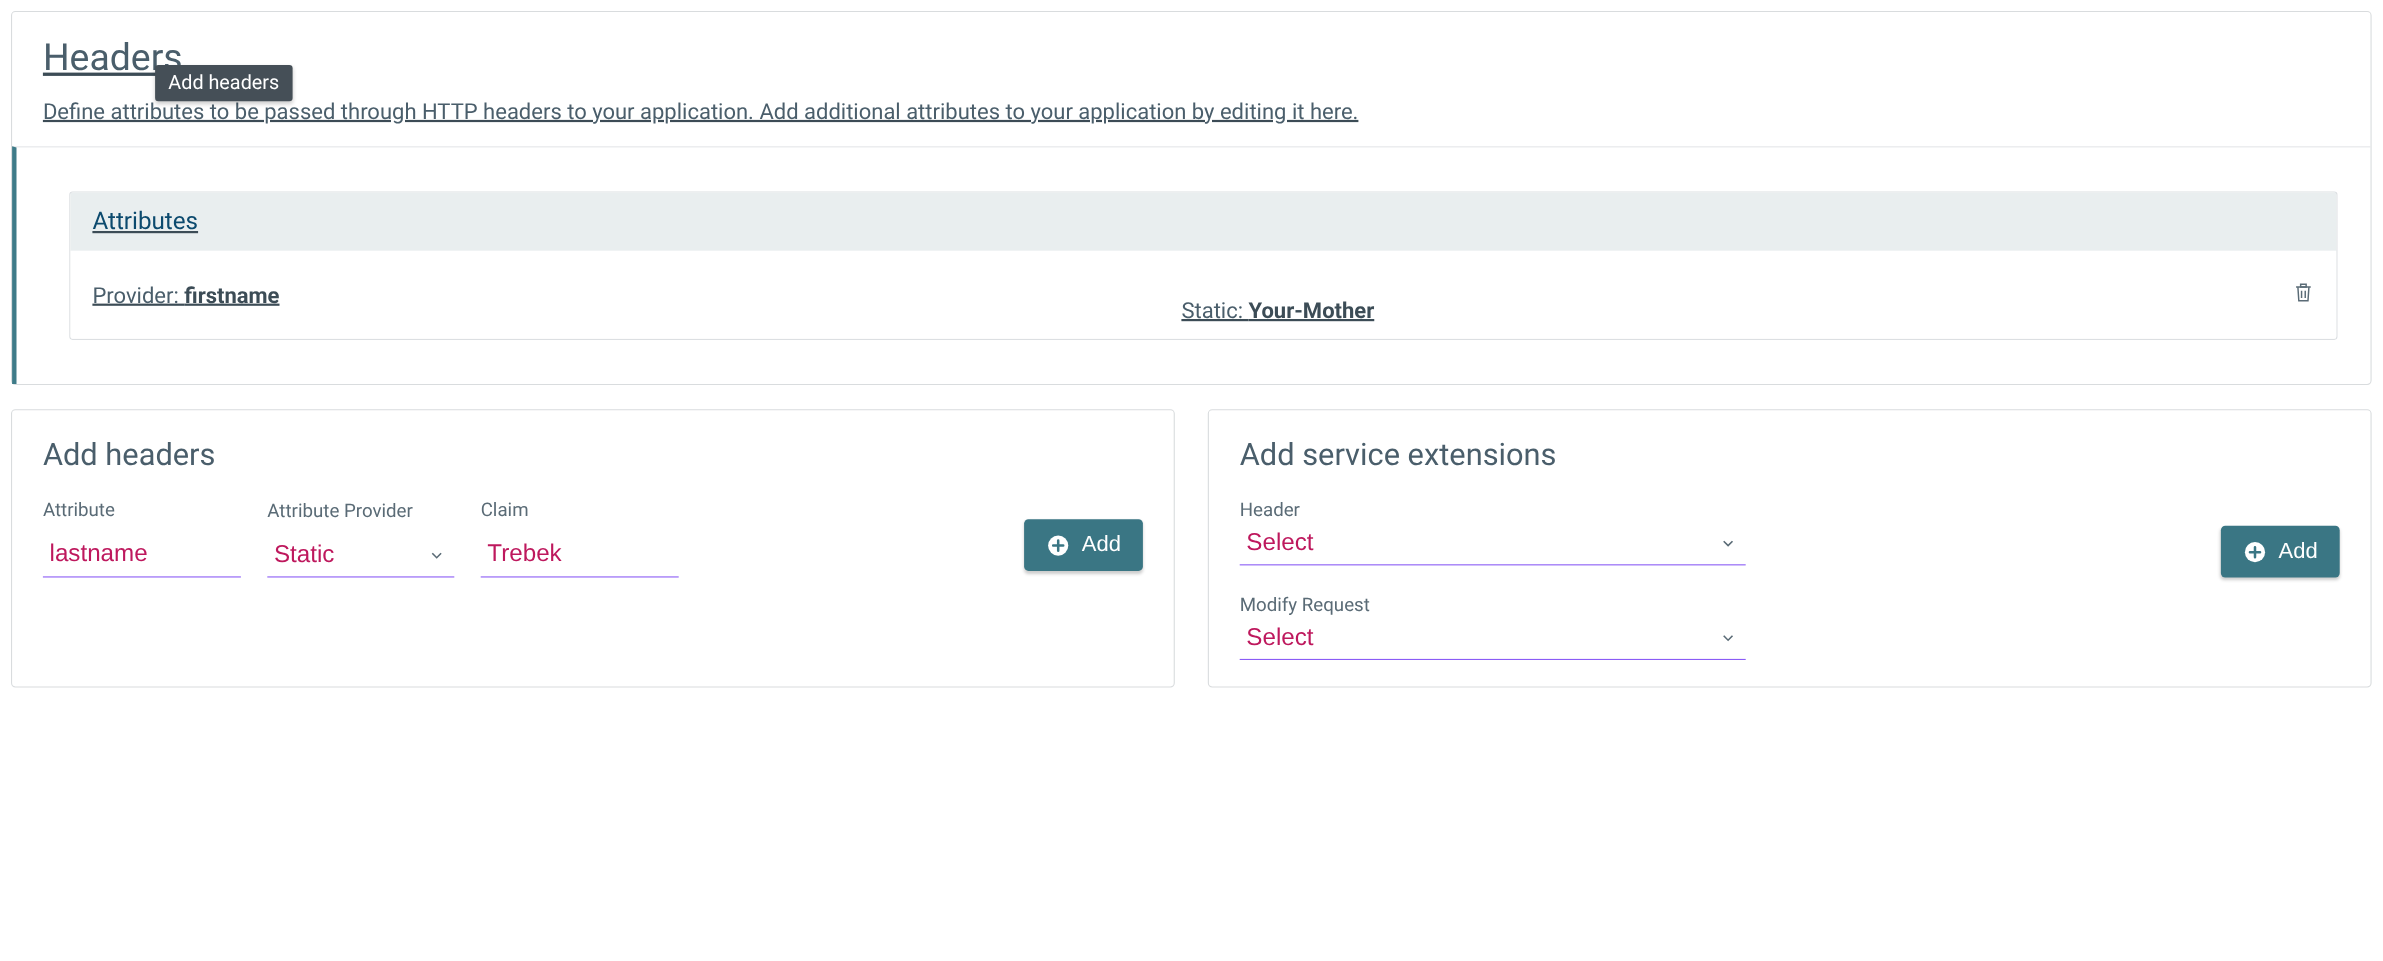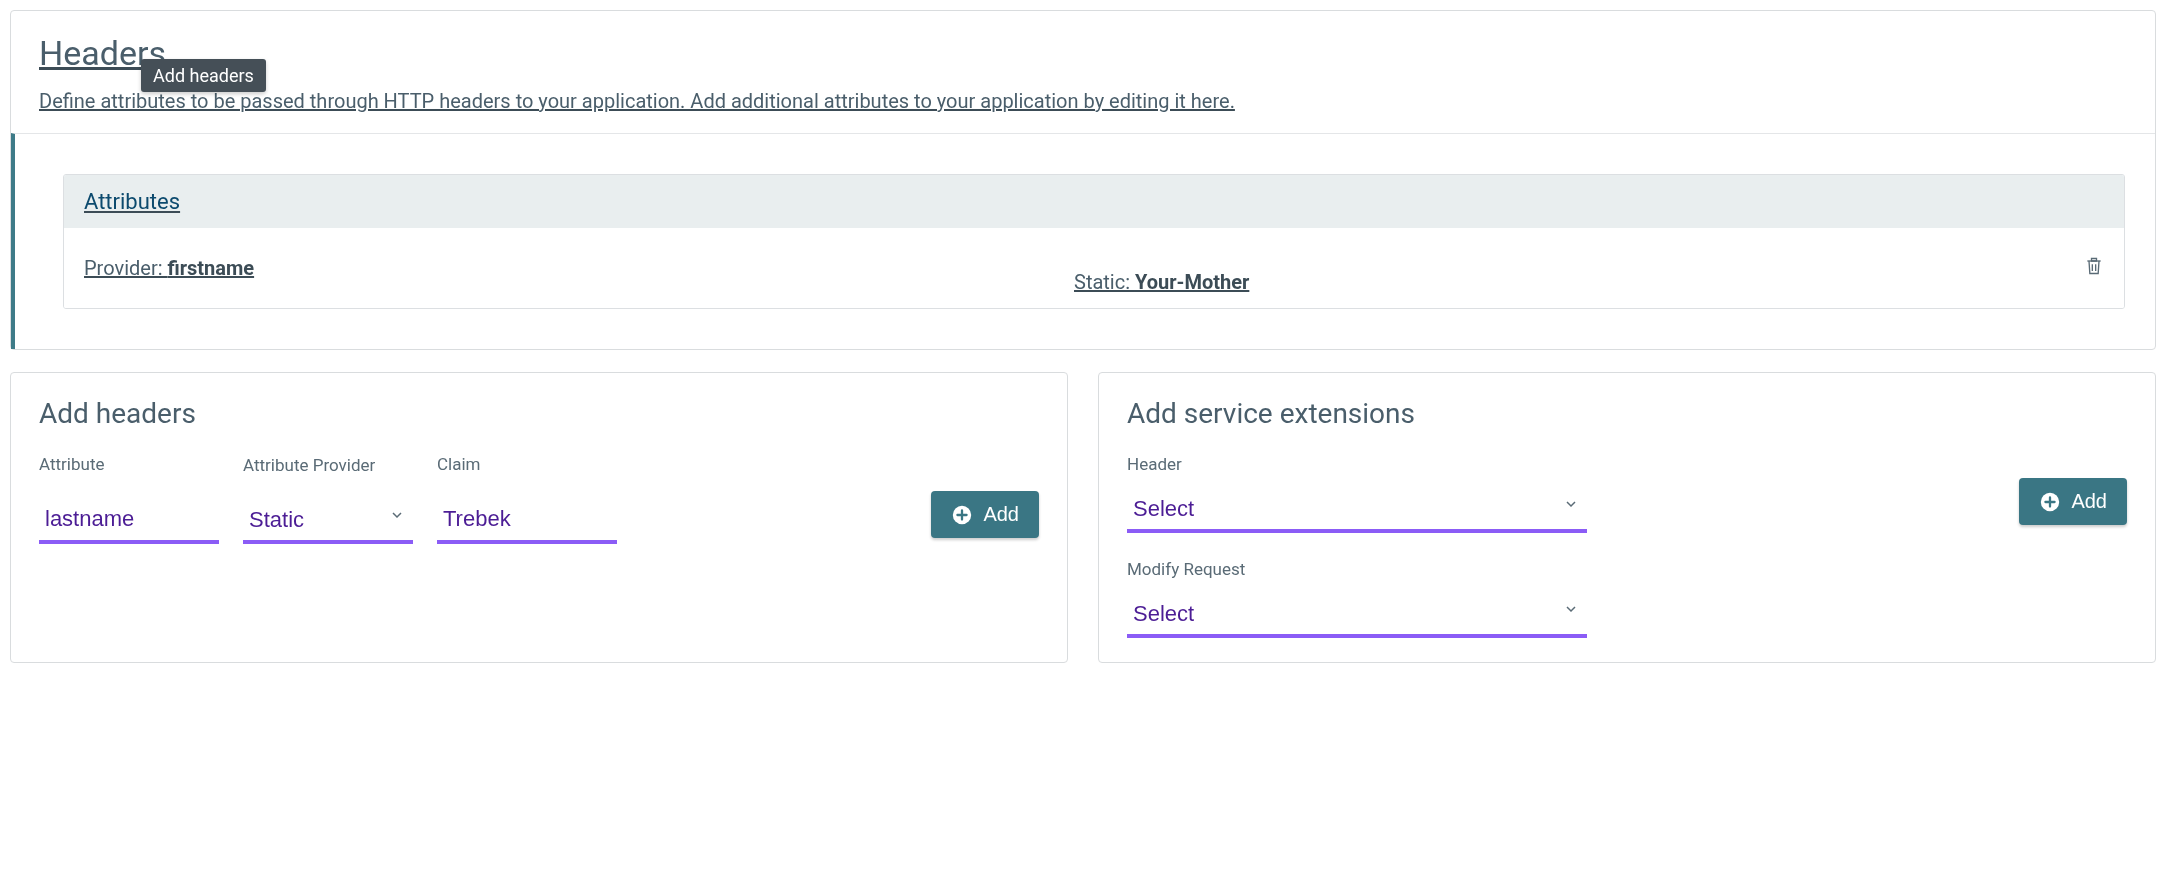--- a/index.html
+++ b/index.html
@@ -105,28 +105,27 @@
       display: flex;
       flex-direction: column;
     }
     .field-label {
       font-size: 17px;
       color: #5a6b76;
       margin-bottom: 10px;
     }
     .underline-input, .underline-select {
       border: none;
-      border-bottom: 4px solid #8b5cf6;
+      border-bottom: 1px solid #8b5cf6;
       font-size: 22px;
-      color: #4c1d95;
+      color: #be185d;
       padding: 6px 2px 8px 6px;
       background: transparent;
       outline: none;
       width: 100%;
-      margin-top: 16px;
     }
     .select-wrap {
       position: relative;
     }
     .select-wrap .chevron {
       position: absolute;
       right: 8px;
       top: 50%;
       transform: translateY(-40%);
       pointer-events: none;

